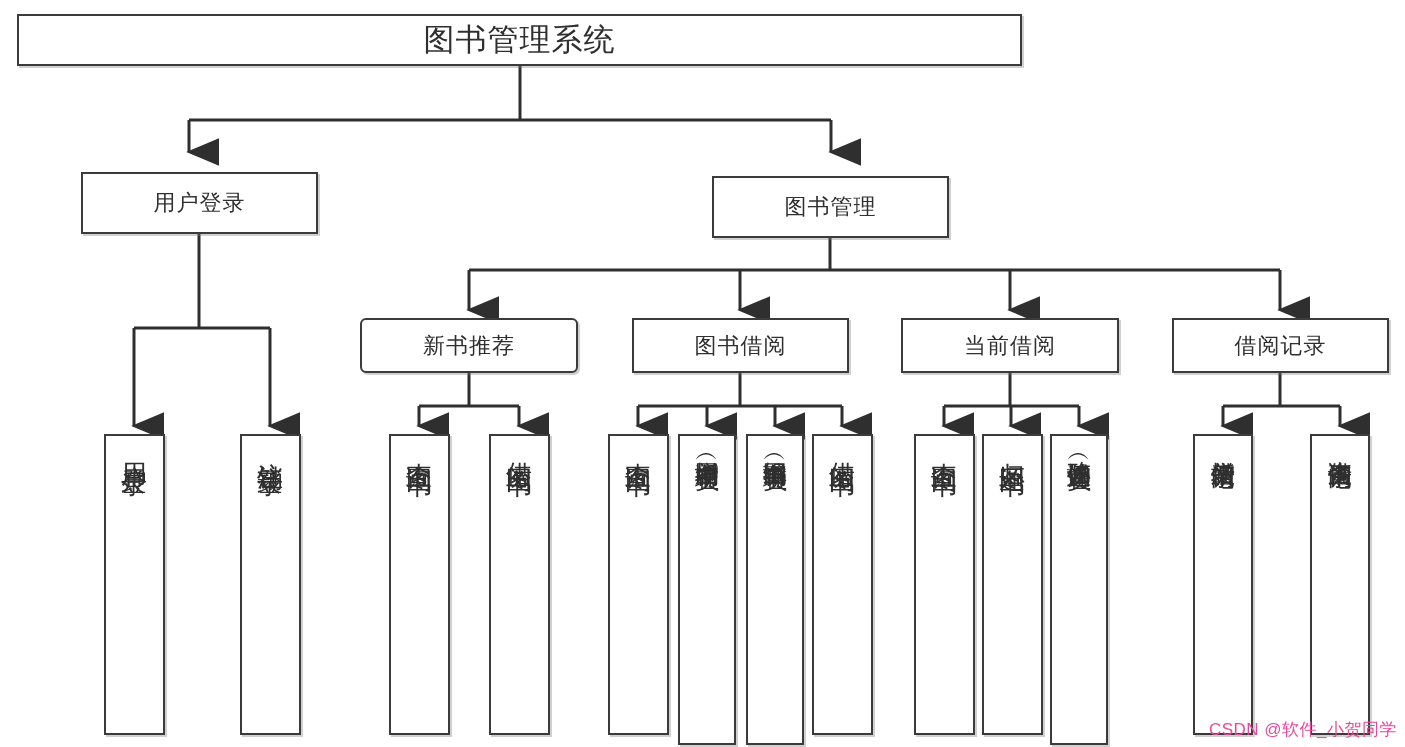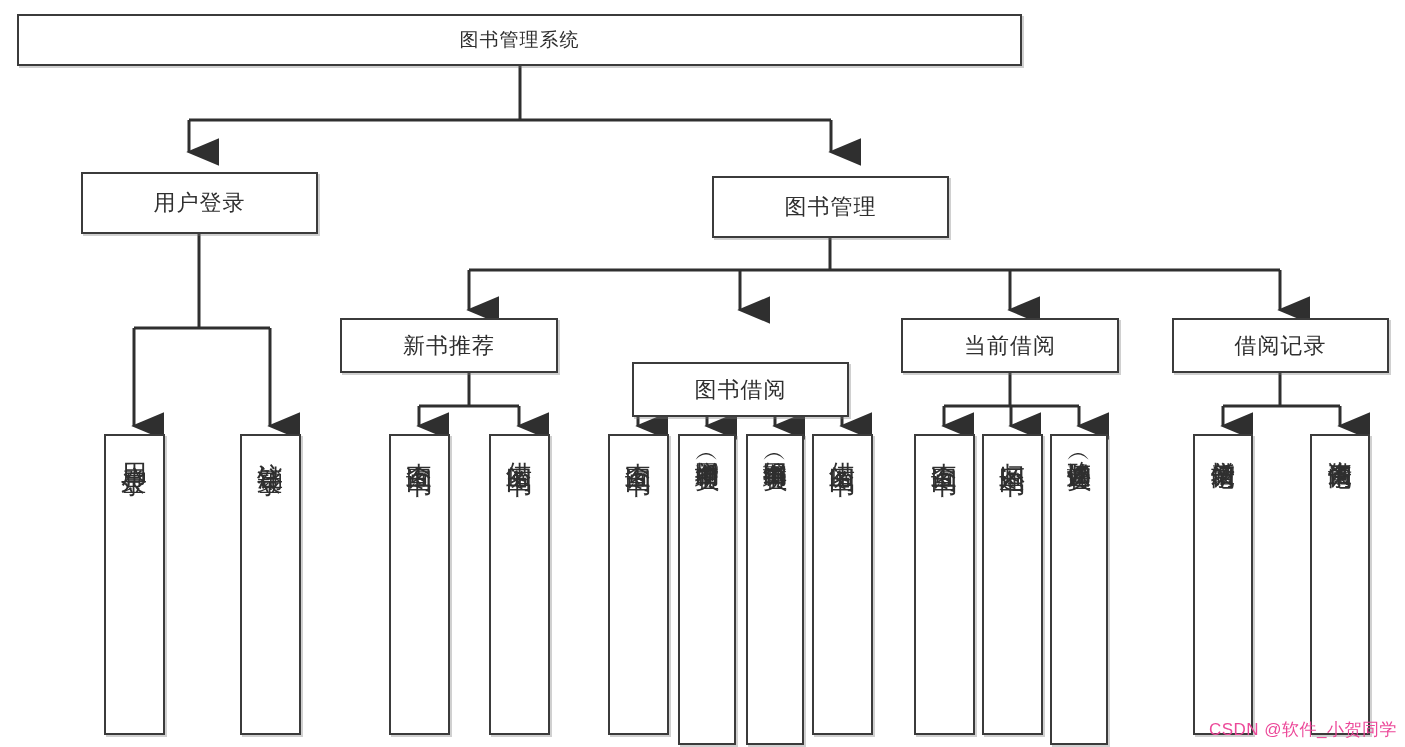--- a/index.html
+++ b/index.html
@@ -42,21 +42,21 @@
     line-height: 1.18;
     color: #2f2f2f;
     white-space: nowrap;
   }
   
   .node.h .lbl {
     font-size: 22px;
     letter-spacing: 1px;
   }
   .node.root .lbl {
-    font-size: 19px;
+    font-size: 31px;
     letter-spacing: 1px;
   }
   
   .node.v {
     padding: 6px 0;
     align-items: flex-start;
     justify-content: center;
   }
   .node.v .lbl {
     writing-mode: vertical-rl;
@@ -142,24 +142,24 @@
     <span class="lbl">图书管理系统</span>
   </div>
 
   <div class="node h" style="left:81px; top:172px; width:237px; height:62px;">
     <span class="lbl">用户登录</span>
   </div>
   <div class="node h" style="left:712px; top:176px; width:237px; height:62px;">
     <span class="lbl">图书管理</span>
   </div>
 
-  <div class="node h" style="left:340px; top:318px; width:218px; height:55px;">
+  <div class="node h" style="left:360px; top:318px; width:218px; height:55px;border-radius:6px;">
     <span class="lbl">新书推荐</span>
   </div>
-  <div class="node h" style="left:632px; top:318px; width:217px; height:55px;margin-top:44px;">
+  <div class="node h" style="left:632px; top:318px; width:217px; height:55px;">
     <span class="lbl">图书借阅</span>
   </div>
   <div class="node h" style="left:1172px; top:318px; width:217px; height:55px;">
     <span class="lbl">借阅记录</span>
   </div>
   <div class="node h" style="left:901px; top:318px; width:218px; height:55px;">
     <span class="lbl">当前借阅</span>
   </div>
 
   <div class="node v" style="left:104px; top:434px; width:61px; height:301px;">

